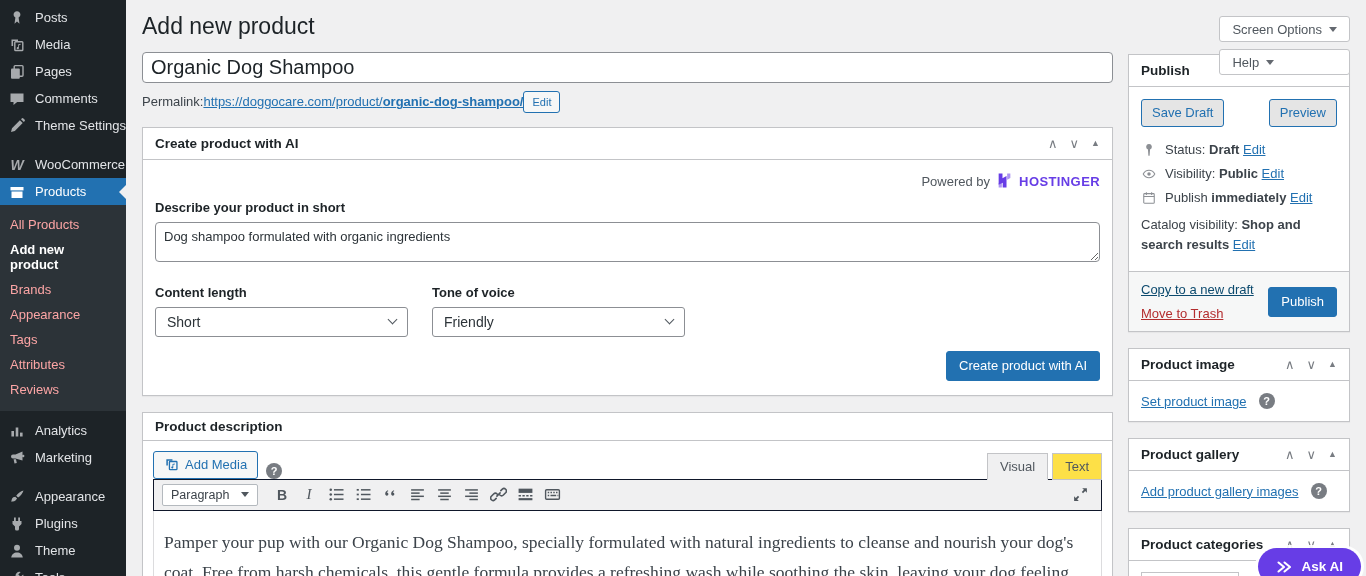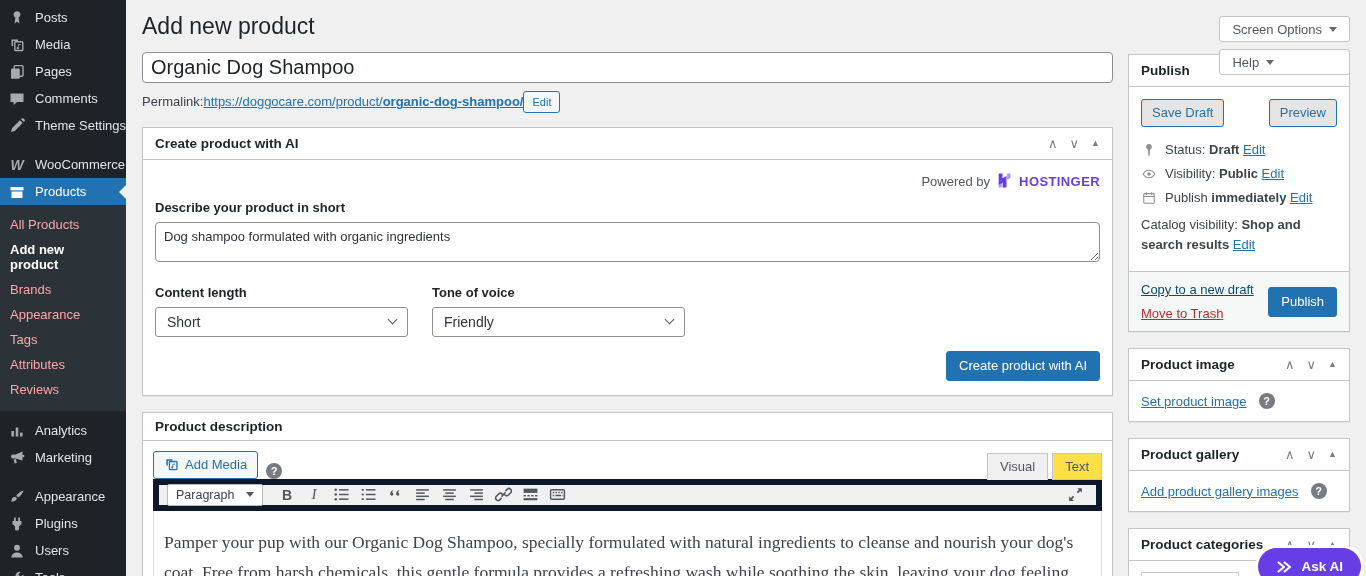--- a/index.html
+++ b/index.html
@@ -73,21 +73,21 @@
     border:1px solid #2271b1; color:#2271b1; border-radius:3px; font-size:13px; cursor:pointer; }
   .btn-media svg { width:15px; height:15px; }
   .help-dot { width:16px; height:16px; border-radius:50%; background:#787c82; color:#fff; font-size:11px;
     display:inline-flex; align-items:center; justify-content:center; font-weight:700; margin-left:8px; }
   .tabs { display:flex;text-align:right; }
   .tab { height:27px; padding:0 12px; font-size:13px; color:#50575e; display:flex; align-items:center;
     border:1px solid #c3c4c7; margin-left:4px; cursor:pointer; position:relative; top:1px; }
   .tab.visual { background:#f0f0f1; border-bottom:1px solid #f0f0f1; }
   .tab.text  { background:#fde047; }
   .editor-shell { margin:0 10px 10px; }
-  .toolbar { background:#f0f0f1; border:6px solid #0f172a; display:flex; align-items:center; padding:3px 8px; height:32px; gap:1px; }
+  .toolbar { background:#f0f0f1; border:1px solid #0f172a; display:flex; align-items:center; padding:3px 8px; height:32px; gap:1px; }
   .para-select { width:96px; height:22px; background:#fff; border:1px solid #b4b9be; border-radius:2px;
     display:flex; justify-content:space-between; align-items:center; padding:0 8px; font-size:12.5px;
     color:#3c434a; margin-right:10px; cursor:pointer; }
   .tbi { width:26px; height:24px; display:flex; align-items:center; justify-content:center; color:#50575e; cursor:pointer; }
   .tbi svg { width:17px; height:17px; }
   .tbi.b { font-weight:800; font-size:14px; }
   .tbi.i { font-style:italic; font-family:"Liberation Serif",serif; font-size:15px; }
   .tbi.fs { margin-left:auto; }
   .content-area { background:#fff; border:1px solid #dcdcde; border-top:none; height:140px; padding:16px 10px;
     font-family:"Liberation Serif", serif; font-size:17.5px; line-height:1.72; color:#3c434a; overflow:hidden; }
@@ -226,21 +226,21 @@
       </span>
     <span class="mi-label">Plugins</span>
   </div>
   <div class="mi">
     <span class="mi-icon">
         <svg viewBox="0 0 16 16" fill="currentColor">
           <circle cx="8" cy="4.8" r="3"></circle>
           <path d="M2.2 14.5c.3-3 2.7-5 5.8-5s5.5 2 5.8 5z"></path>
         </svg>
       </span>
-    <span class="mi-label">Users</span>
+    <span class="mi-label">Theme</span>
   </div>
   <div class="mi">
     <span class="mi-icon">
         <svg viewBox="0 0 16 16" fill="currentColor">
           <path d="M14.2 4.6a3.9 3.9 0 0 1-5 4.9L5 13.8a1.7 1.7 0 0 1-2.4-2.4L6.8 7a3.9 3.9 0 0 1 4.9-5L9.3 4.4l2.3 2.3z"></path>
         </svg>
       </span>
     <span class="mi-label">Tools</span>
   </div>
 

